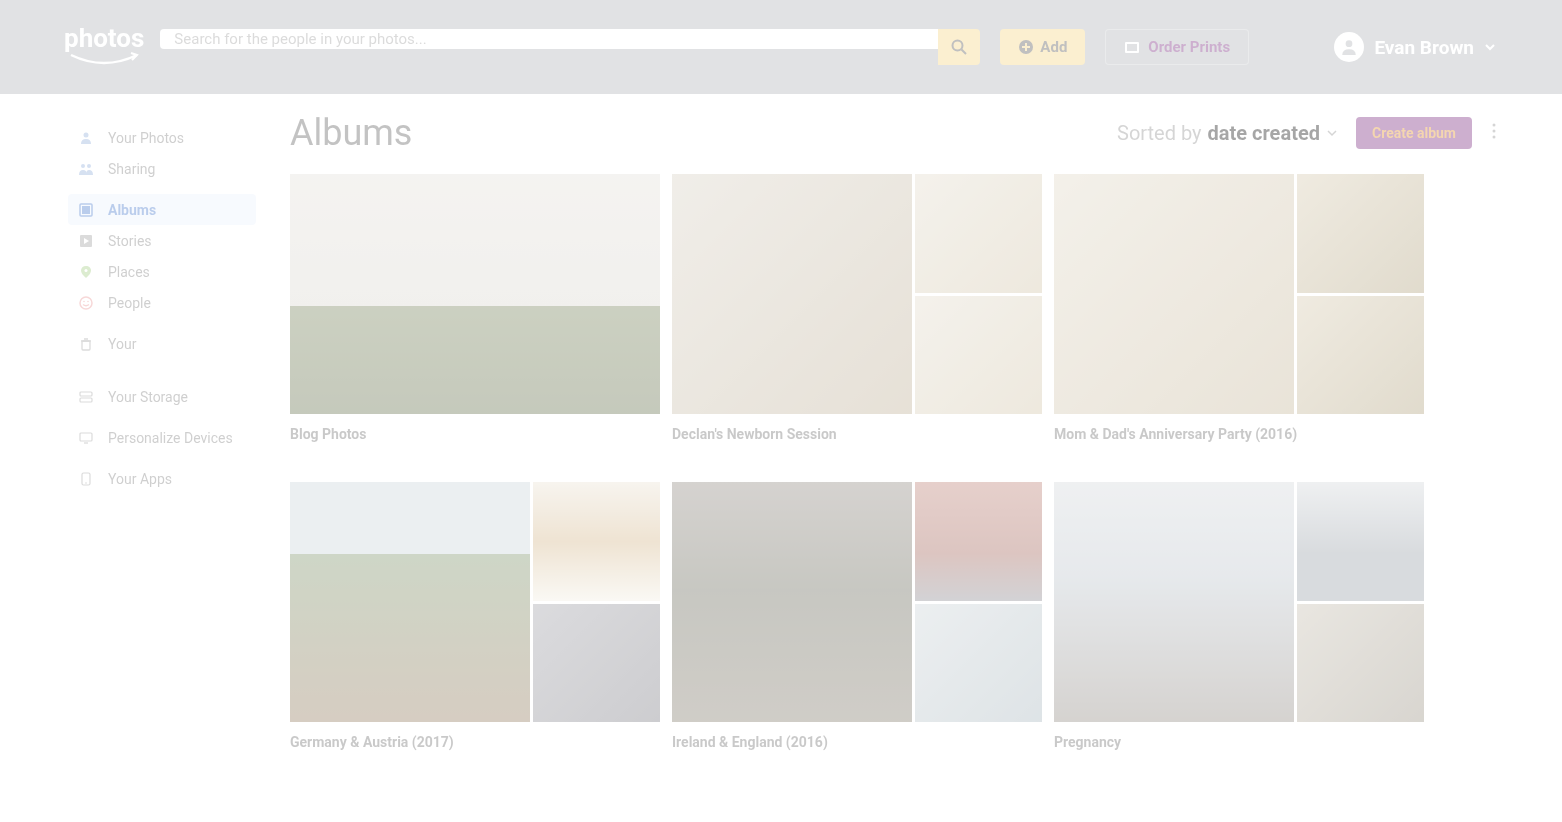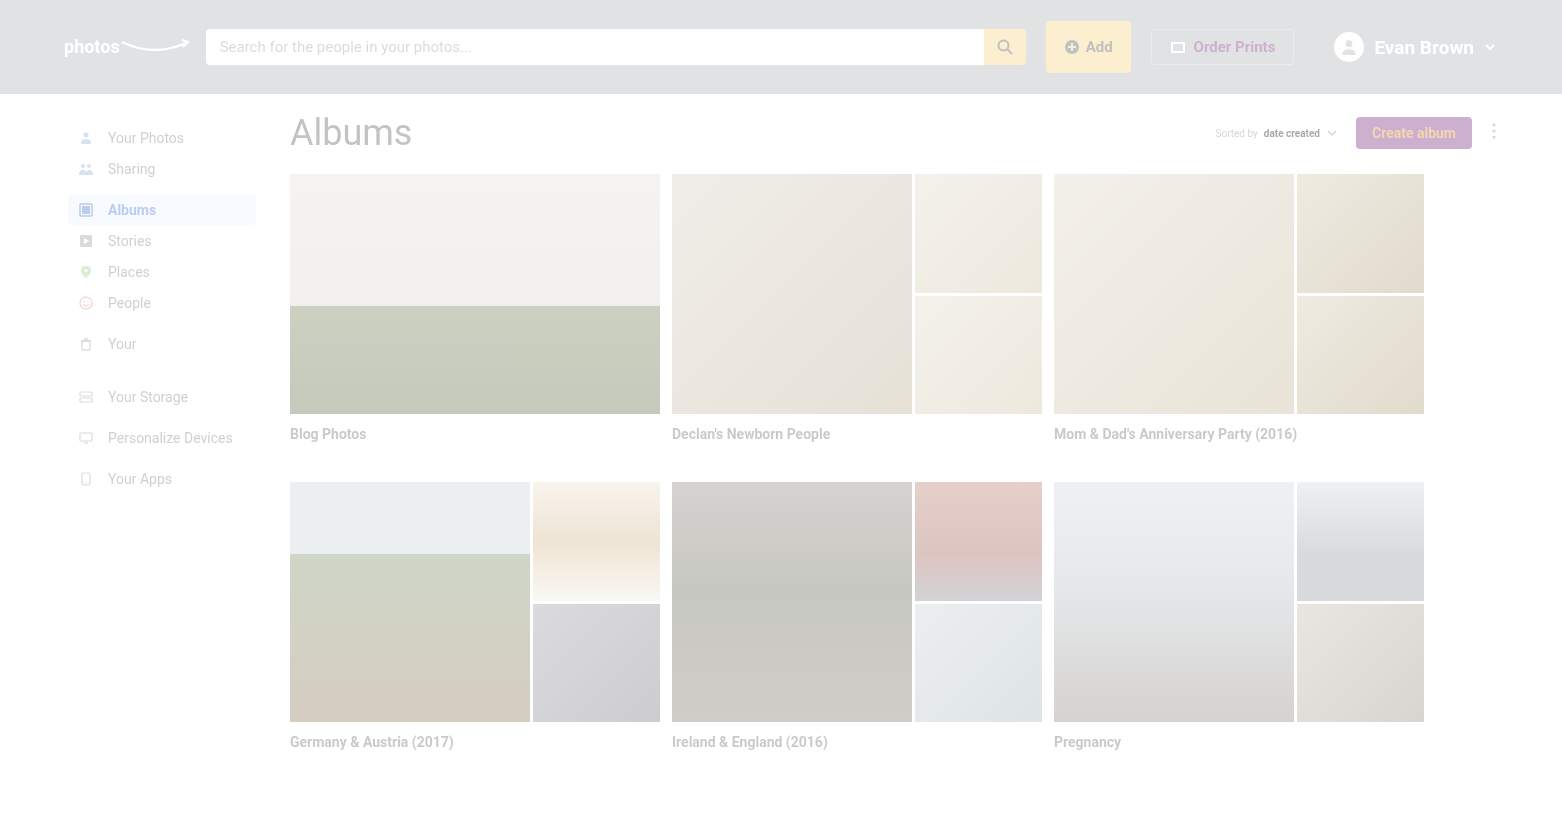--- a/index.html
+++ b/index.html
@@ -1,41 +1,41 @@
 <!DOCTYPE html>
 <html><head>
 <meta charset="utf-8">
 <style>
 *{margin:0;padding:0;box-sizing:border-box;font-family:-apple-system,BlinkMacSystemFont,"Segoe UI",Roboto,Arial,sans-serif}
 body{background:#fff;width:1562px;height:822px;overflow:hidden;position:relative}
 .overlay{position:absolute;inset:0;background:rgba(255,255,255,0.65);pointer-events:none;z-index:100}
 .header{background:#a9adb2;height:94px;display:flex;align-items:center;padding:0 16px 0 64px;gap:16px}
-.logo{color:#fff;font-size:18px;font-weight:700;display:flex;flex-direction:row;align-items:center;line-height:1}
+.logo{color:#fff;font-size:26px;font-weight:700;display:flex;flex-direction:column;align-items:center;line-height:1}
 .logo-swoosh{width:70px;height:18px}
 .search-wrap{display:flex;flex:0 0 820px}
-.search-input{flex:1;height:36px;border:none;border-radius:4px 0 0 4px;padding:0 14px;font-size:15px;color:#555}
+.search-input{flex:1;height:20px;border:none;border-radius:4px 0 0 4px;padding:0 14px;font-size:15px;color:#555}
 .search-input::placeholder{color:#999}
 .search-btn{width:42px;height:36px;border:none;background:#f3d078;border-radius:0 4px 4px 0;display:flex;align-items:center;justify-content:center;cursor:pointer}
-.add-btn{height:52px;background:#f3d078;border:none;border-radius:4px;padding:0 18px;color:#4a4a4a;font-weight:700;font-size:15px;display:flex;align-items:center;gap:6px;cursor:pointer;margin-left:4px}
+.add-btn{height:36px;background:#f3d078;border:none;border-radius:4px;padding:0 18px;color:#4a4a4a;font-weight:700;font-size:15px;display:flex;align-items:center;gap:6px;cursor:pointer;margin-left:4px}
 .order-btn{height:36px;background:#a9adb2;border:1px solid rgba(255,255,255,0.3);border-radius:4px;padding:0 18px;color:#701a75;font-weight:700;font-size:15px;display:flex;align-items:center;gap:8px;cursor:pointer;margin-left:4px}
 .spacer{flex:1}
 .user{display:flex;align-items:center;gap:10px;color:#fff;font-weight:700;font-size:19px;cursor:pointer;margin-right:50px}
 .avatar{width:30px;height:30px;border-radius:50%;background:#fff;display:flex;align-items:center;justify-content:center}
 .avatar svg{width:18px;height:18px}
 .body{display:flex}
 .sidebar{width:270px;padding:28px 14px 0 68px}
 .nav-item{display:flex;align-items:center;gap:14px;height:31px;padding:0 10px;font-size:14px;color:#777;cursor:pointer;border-radius:4px}
 .nav-item.active{background:#e8f0fb;color:#3b6fc9;font-weight:700}
 .nav-icon{width:16px;height:16px;display:flex;align-items:center;justify-content:center;flex-shrink:0}
 .nav-gap{height:10px}
 .main{flex:1;padding:18px 0 0 20px}
 .page-head{display:flex;align-items:center;margin-bottom:20px;padding-right:60px}
 .page-title{font-size:36px;font-weight:400;color:#555}
 .head-spacer{flex:1}
-.sort{font-size:10px;color:#888;display:flex;align-items:center;gap:6px;cursor:pointer;margin-right:18px}
+.sort{font-size:20px;color:#888;display:flex;align-items:center;gap:6px;cursor:pointer;margin-right:18px}
 .sort b{color:#000000;font-weight:700}
 .create-btn{background:#701a75;border:none;border-radius:4px;padding:8px 16px;color:#e08a1e;font-weight:700;font-size:14px;cursor:pointer}
 .more-btn{margin-left:14px;color:#888;cursor:pointer;padding:6px}
 .albums-grid{display:grid;grid-template-columns:repeat(3,370px);gap:40px 12px}
 .album{width:334px}
 .album-tiles{width:370px;height:240px;display:flex;gap:3px}
 .album-tiles.single .tile-main{width:100%}
 .tile-main{width:240px;height:240px;flex-shrink:0}
 .tile-side{display:flex;flex-direction:column;gap:3px;flex:1}
 .tile-small{flex:1}
@@ -238,21 +238,21 @@
       </div>
 
       <div class="album">
         <div class="album-tiles">
           <div class="tile tile-main t-portrait"></div>
           <div class="tile-side">
             <div class="tile tile-small t-room"></div>
             <div class="tile tile-small t-room"></div>
           </div>
         </div>
-        <div class="album-title">Declan's Newborn People</div>
+        <div class="album-title">Declan's Newborn Session</div>
       </div>
 
       <div class="album">
         <div class="album-tiles">
           <div class="tile tile-main t-party"></div>
           <div class="tile-side">
             <div class="tile tile-small t-party2"></div>
             <div class="tile tile-small t-party2"></div>
           </div>
         </div>

